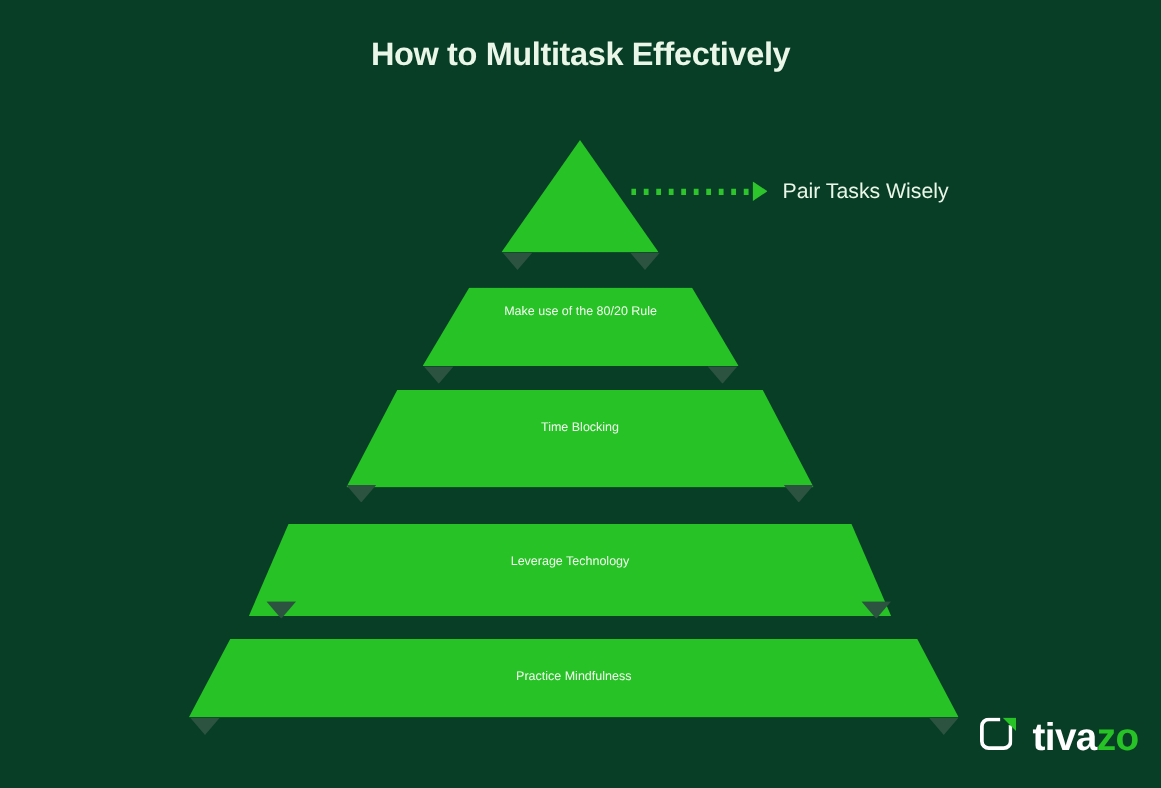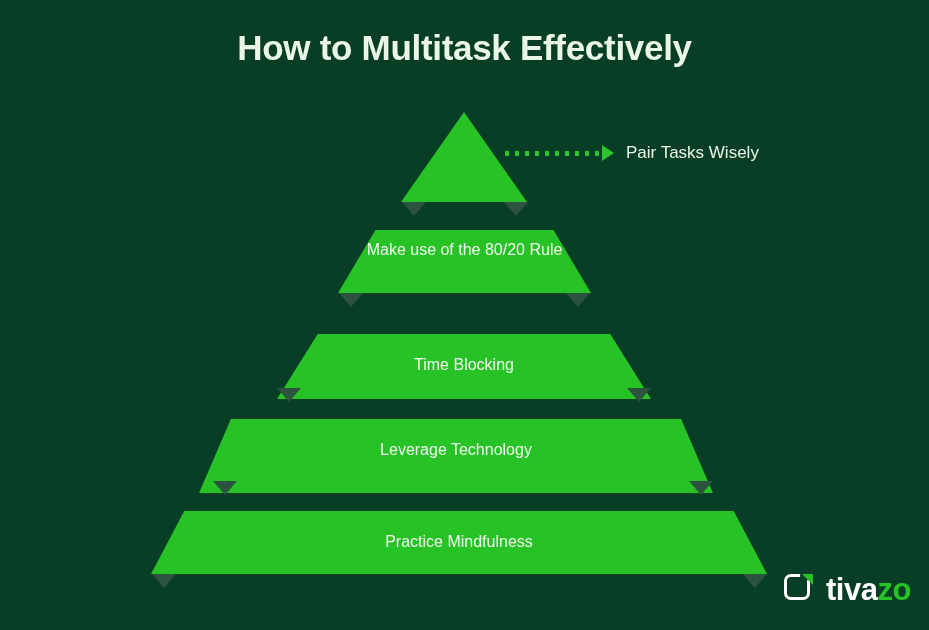--- a/index.html
+++ b/index.html
@@ -17,38 +17,38 @@
     background: #083d26;
     overflow: hidden;
   }
   #page-title {
     position: absolute;
     top: 28px;
     left: 0;
     width: 929px;
     text-align: center;
     color: #eaf7e8;
-    font-size: 35px;
+    font-size: 26px;
     font-weight: bold;
     letter-spacing: -0.3px;
     font-family: "Liberation Sans", sans-serif;
   }
 
   
   .layer {
     position: absolute;
     background: #27c226;
   }
   .layer-label {
     position: absolute;
     left: 0;
     width: 100%;
     text-align: center;
     color: #f2fbf0;
-    font-size: 16px;
+    font-size: 10px;
     line-height: 22px;
     font-family: "Liberation Sans", sans-serif;
     white-space: pre-line;
     pointer-events: none;
   }
 
   
   #layer-1 {
     left: 401px;
     top: 112px;
@@ -60,23 +60,23 @@
   
   #layer-2 {
     left: 338px;
     top: 230px;
     width: 253px;
     height: 63px;
     clip-path: polygon(14.8% 0%, 85.2% 0%, 100% 100%, 0% 100%);
   }
   #layer-3 {
     left: 277px;
-    top: 334px;
+    top: 312px;
     width: 374px;
-    height: 65px;
+    height: 78px;
     clip-path: polygon(10.9% 0%, 89.1% 0%, 100% 100%, 0% 100%);
   }
   #layer-4 {
     left: 199px;
     top: 419px;
     width: 514px;
     height: 74px;
     clip-path: polygon(6.2% 0%, 93.8% 0%, 100% 100%, 0% 100%);
   }
   #layer-5 {

